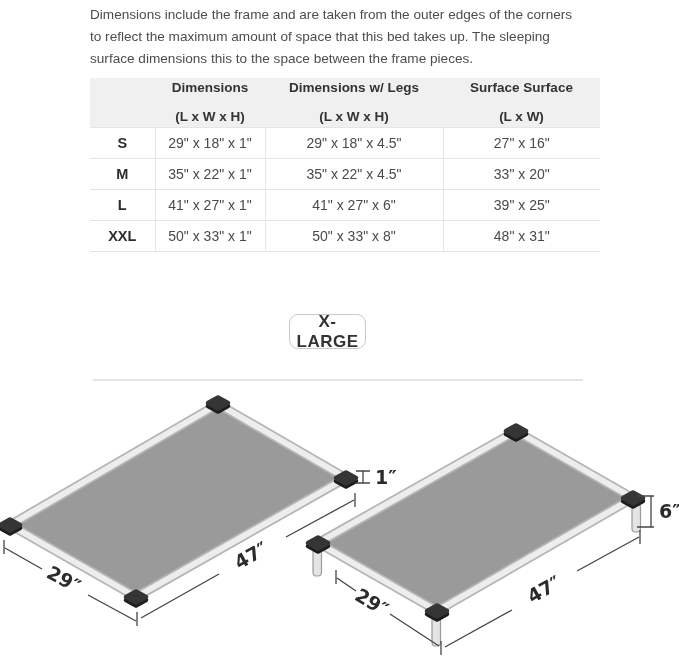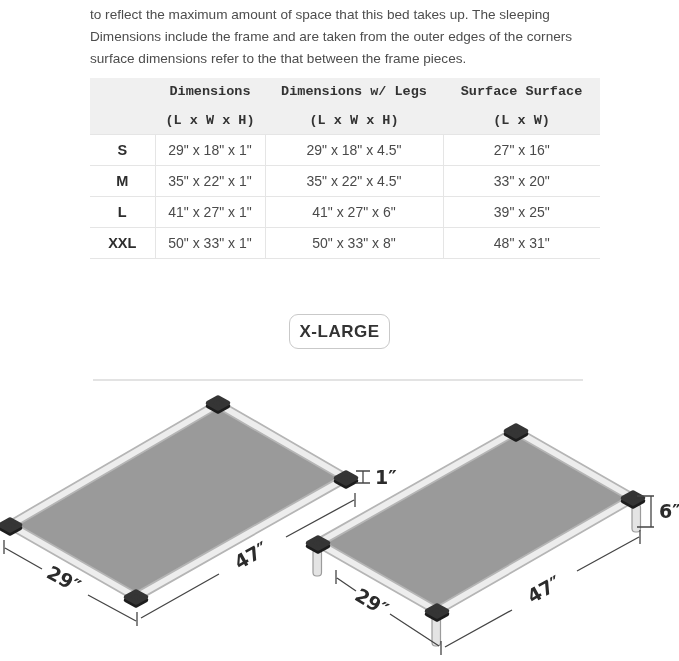--- a/index.html
+++ b/index.html
@@ -20,34 +20,34 @@
   .intro{
     position:absolute;left:90px;top:4px;width:520px;
     font-size:13.6px;line-height:21.8px;color:var(--text-body);
   }
   .intro div{white-space:nowrap;}
   .size-table{
     position:absolute;left:90px;top:78px;width:510px;
     border-collapse:collapse;table-layout:fixed;
   }
   .size-table thead th{
-    background:var(--table-header-bg);height:56px;padding:0;
+    background:var(--table-header-bg);height:49px;padding:0;
     font-size:13.5px;font-weight:bold;color:var(--text-primary);
-    text-align:center;vertical-align:middle;font-family:Liberation Mono, monospace;
+    text-align:center;vertical-align:middle;
   }
   .size-table thead .th-sub{font-weight:bold;margin-top:14px;}
   .size-table tbody td{
     height:31px;padding:0;text-align:center;vertical-align:middle;
     font-size:14px;color:#4a4a4a;border-top:1px solid var(--table-border);
   }
   .size-table tbody td + td{border-left:1px solid var(--table-border);}
   .size-table tbody tr:last-child td{border-bottom:1px solid var(--table-border);margin-top:36px;}
   .size-table tbody td.size{font-weight:bold;font-size:14.5px;color:#2d2d2d;}
   .variant-button{
-    position:absolute;left:289px;top:314px;width:101px;height:35px;
+    position:absolute;left:289px;top:314px;width:77px;height:35px;
     background:#ffffff;border:1px solid var(--button-border);border-radius:9px;
     font-family:"Liberation Sans","DejaVu Sans",sans-serif;
     font-size:17px;font-weight:bold;letter-spacing:.5px;color:var(--text-primary);
     display:flex;align-items:center;justify-content:center;cursor:pointer;
   }
   .divider{
     position:absolute;left:93px;top:379px;width:490px;height:2px;
     background:var(--divider);
   }
   .diagram{position:absolute;left:0;top:384px;width:679px;height:277px;}
@@ -60,23 +60,23 @@
   .dim{stroke:var(--dim-line);stroke-width:1.3;fill:none;}
   .dim-label{
     fill:var(--dim-text);font-weight:bold;font-size:19px;
     font-family:"DejaVu Sans","Liberation Sans",sans-serif;
   }
 </style>
 </head>
 <body>
 
 <div class="intro">
+  <div>Dimensions include the frame and are taken from the outer edges of the corners</div>
   <div>to reflect the maximum amount of space that this bed takes up. The sleeping</div>
-  <div>Dimensions include the frame and are taken from the outer edges of the corners</div>
-  <div>surface dimensions refer to the that between the frame pieces.</div>
+  <div>surface dimensions this to the space between the frame pieces.</div>
 </div>
 
 <table class="size-table">
   <colgroup>
       <col style="width:65px">
       <col style="width:110px">
       <col style="width:178px">
       <col style="width:157px">
     </colgroup>
   <thead>

